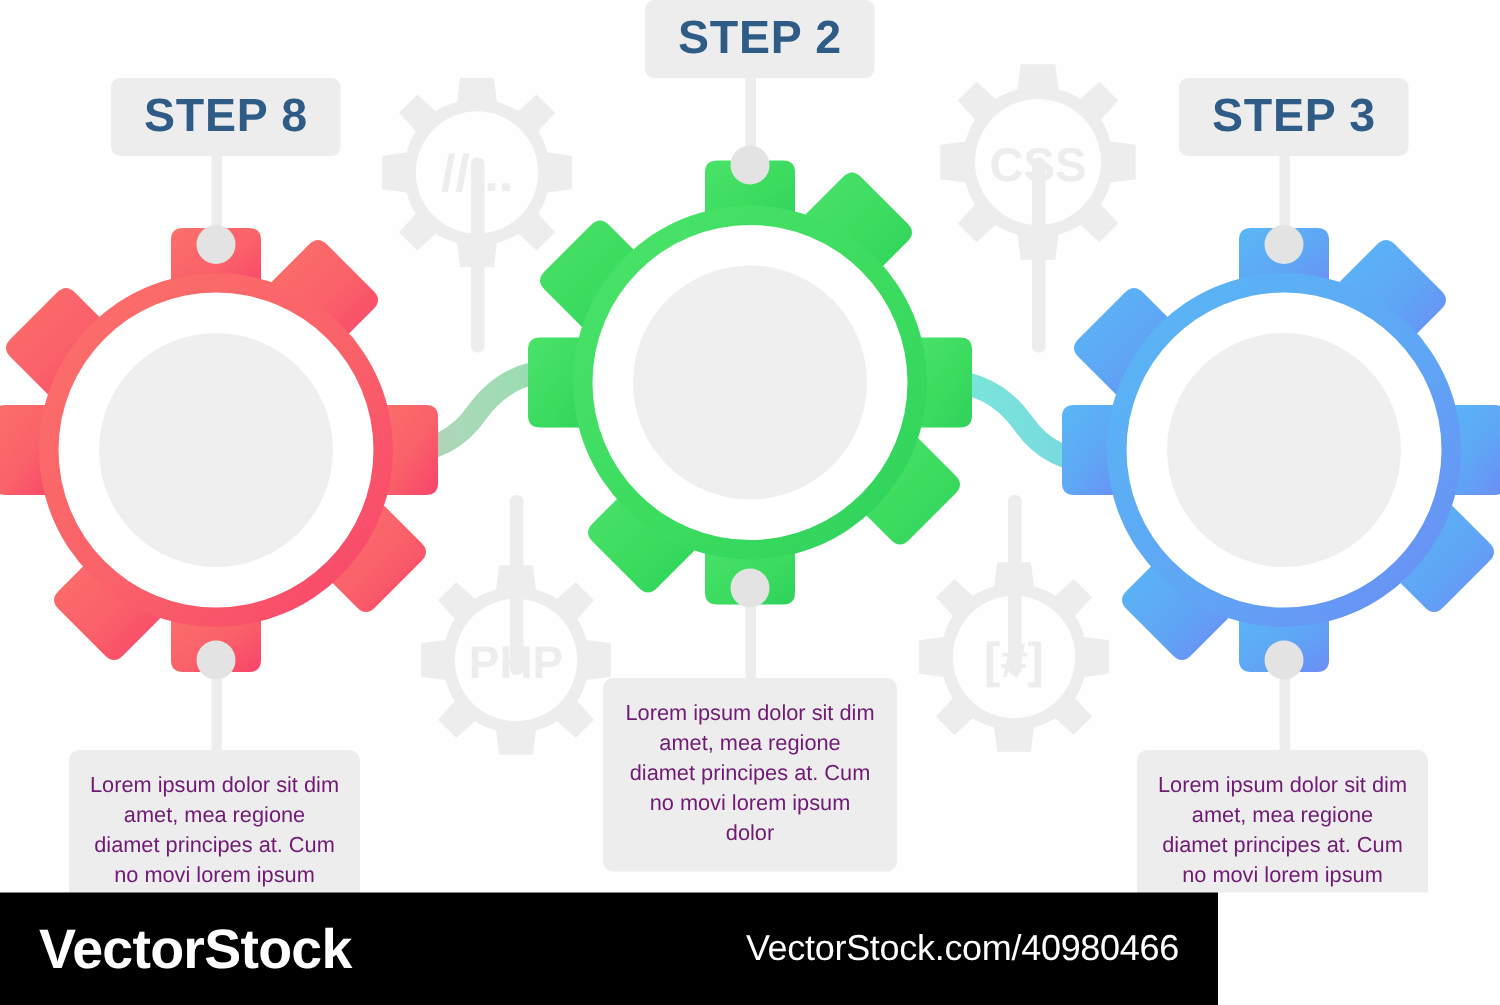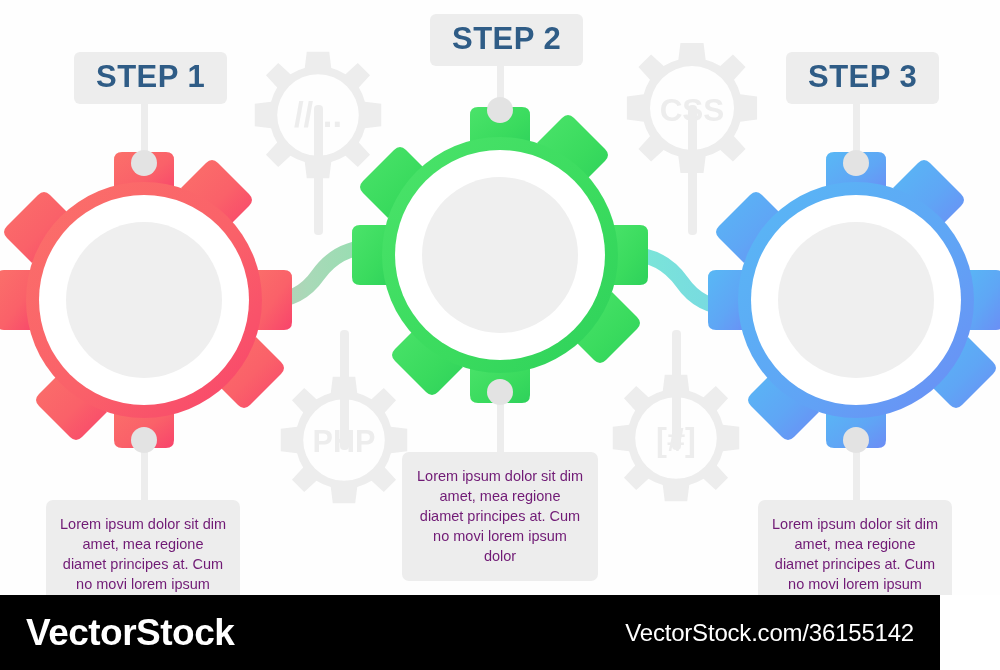--- a/index.html
+++ b/index.html
@@ -40,21 +40,21 @@
     color: #2f5c86;
     font-size: 31px;
     font-weight: bold;
     letter-spacing: 0.5px;
     text-align: center;
     padding: 9px 22px 12px 22px;
     white-space: nowrap;
     line-height: 1;
   }
   #chip-1 { left: 74px;  top: 52px; }
-  #chip-2 { left: 430px; top: 14px; text-align: center;  }
+  #chip-2 { left: 430px; top: 0px; text-align: center;  }
   #chip-3 { left: 786px; top: 52px; text-align: center; }
 
   
   .desc-card {
     position: absolute;
     background: #ededed;
     border-radius: 7px;
     color: #701a75;
     font-size: 14.5px;
     line-height: 20px;
@@ -64,21 +64,21 @@
   }
   #desc-1 { left: 46px;  top: 500px; width: 194px; }
   #desc-2 { left: 402px; top: 452px; width: 196px; }
   #desc-3 { left: 758px; top: 500px; width: 194px; }
 
   
   #footer {
     position: absolute;
     left: 0;
     top: 595px;
-    width: 940px;
+    width: 812px;
     height: 75px;
     background: #000000;
   }
   #footer-brand {
     position: absolute;
     left: 26px;
     top: 50%;
     transform: translateY(-50%);
     color: #ffffff;
     font-size: 37px;
@@ -254,28 +254,28 @@
           <use href="#gearShape" fill="url(#gradBlue)"></use>
           <circle cx="0" cy="0" r="105" fill="#ffffff"></circle>
           <circle cx="0" cy="0" r="78" fill="#efefef"></circle>
         </g>
         <circle cx="856" cy="163" r="13" fill="#e3e3e3"></circle>
         <rect x="853" y="430" width="7" height="80" rx="3.5" fill="#ededed"></rect>
         <circle cx="856" cy="440" r="13" fill="#e3e3e3"></circle>
       </g>
     </svg>
 
-    <div class="step-chip" id="chip-1">STEP 1</div>
+    <div class="step-chip" id="chip-1">STEP 8</div>
     <div class="step-chip" id="chip-2">STEP 2</div>
     <div class="step-chip" id="chip-3">STEP 3</div>
 
     <div class="desc-card" id="desc-1">Lorem ipsum dolor sit dim amet, mea regione diamet principes at. Cum no movi lorem ipsum dolor</div>
     <div class="desc-card" id="desc-2">Lorem ipsum dolor sit dim amet, mea regione diamet principes at. Cum no movi lorem ipsum dolor</div>
     <div class="desc-card" id="desc-3">Lorem ipsum dolor sit dim amet, mea regione diamet principes at. Cum no movi lorem ipsum dolor</div>
 
   </div>
 
   <div id="footer">
     <div id="footer-brand">VectorStock</div>
-    <div id="footer-url">VectorStock.com/36155142</div>
+    <div id="footer-url">VectorStock.com/40980466</div>
   </div>
 
 </div>
 
 </body></html>

